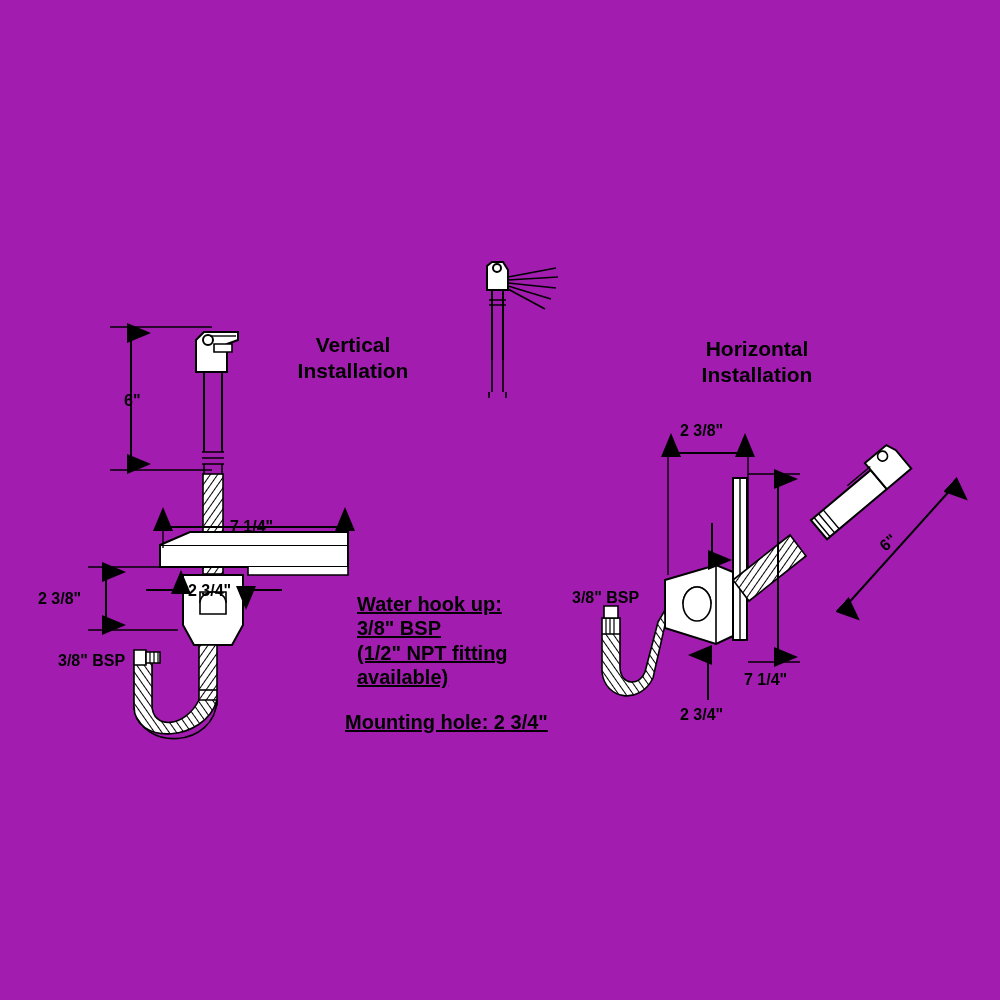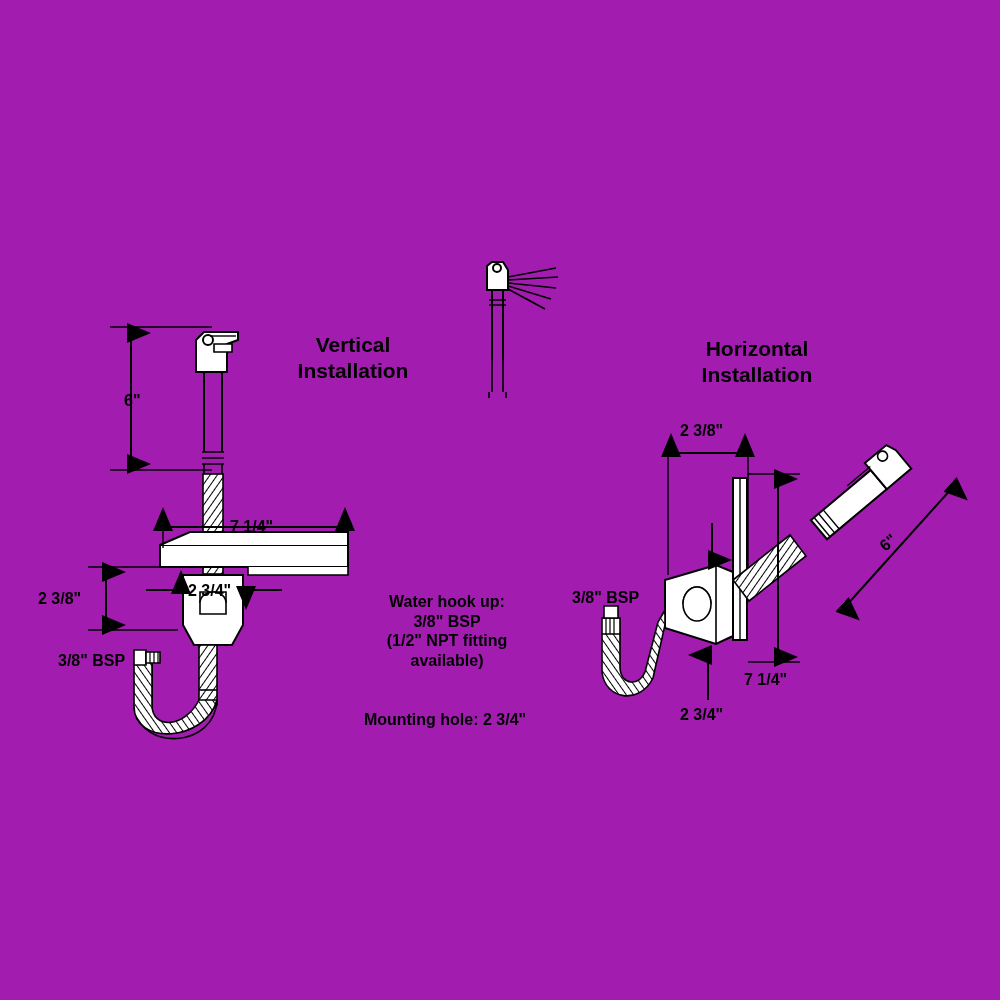--- a/index.html
+++ b/index.html
@@ -31,22 +31,23 @@
     white-space: pre;
   }
   .heading {
     font-size: 21px;
     text-align: center;
   }
   .dim {
     font-size: 16px;
   }
   .note {
-    font-size: 16px;
-    text-align: center;
+    font-size: 20px;
+    text-align: left;
+    text-decoration: underline;
   }
   .rot-6 {
     transform: rotate(-40deg);
     transform-origin: center center;
   }
 </style>
 </head>
 <body>
 
 <div id="page">

